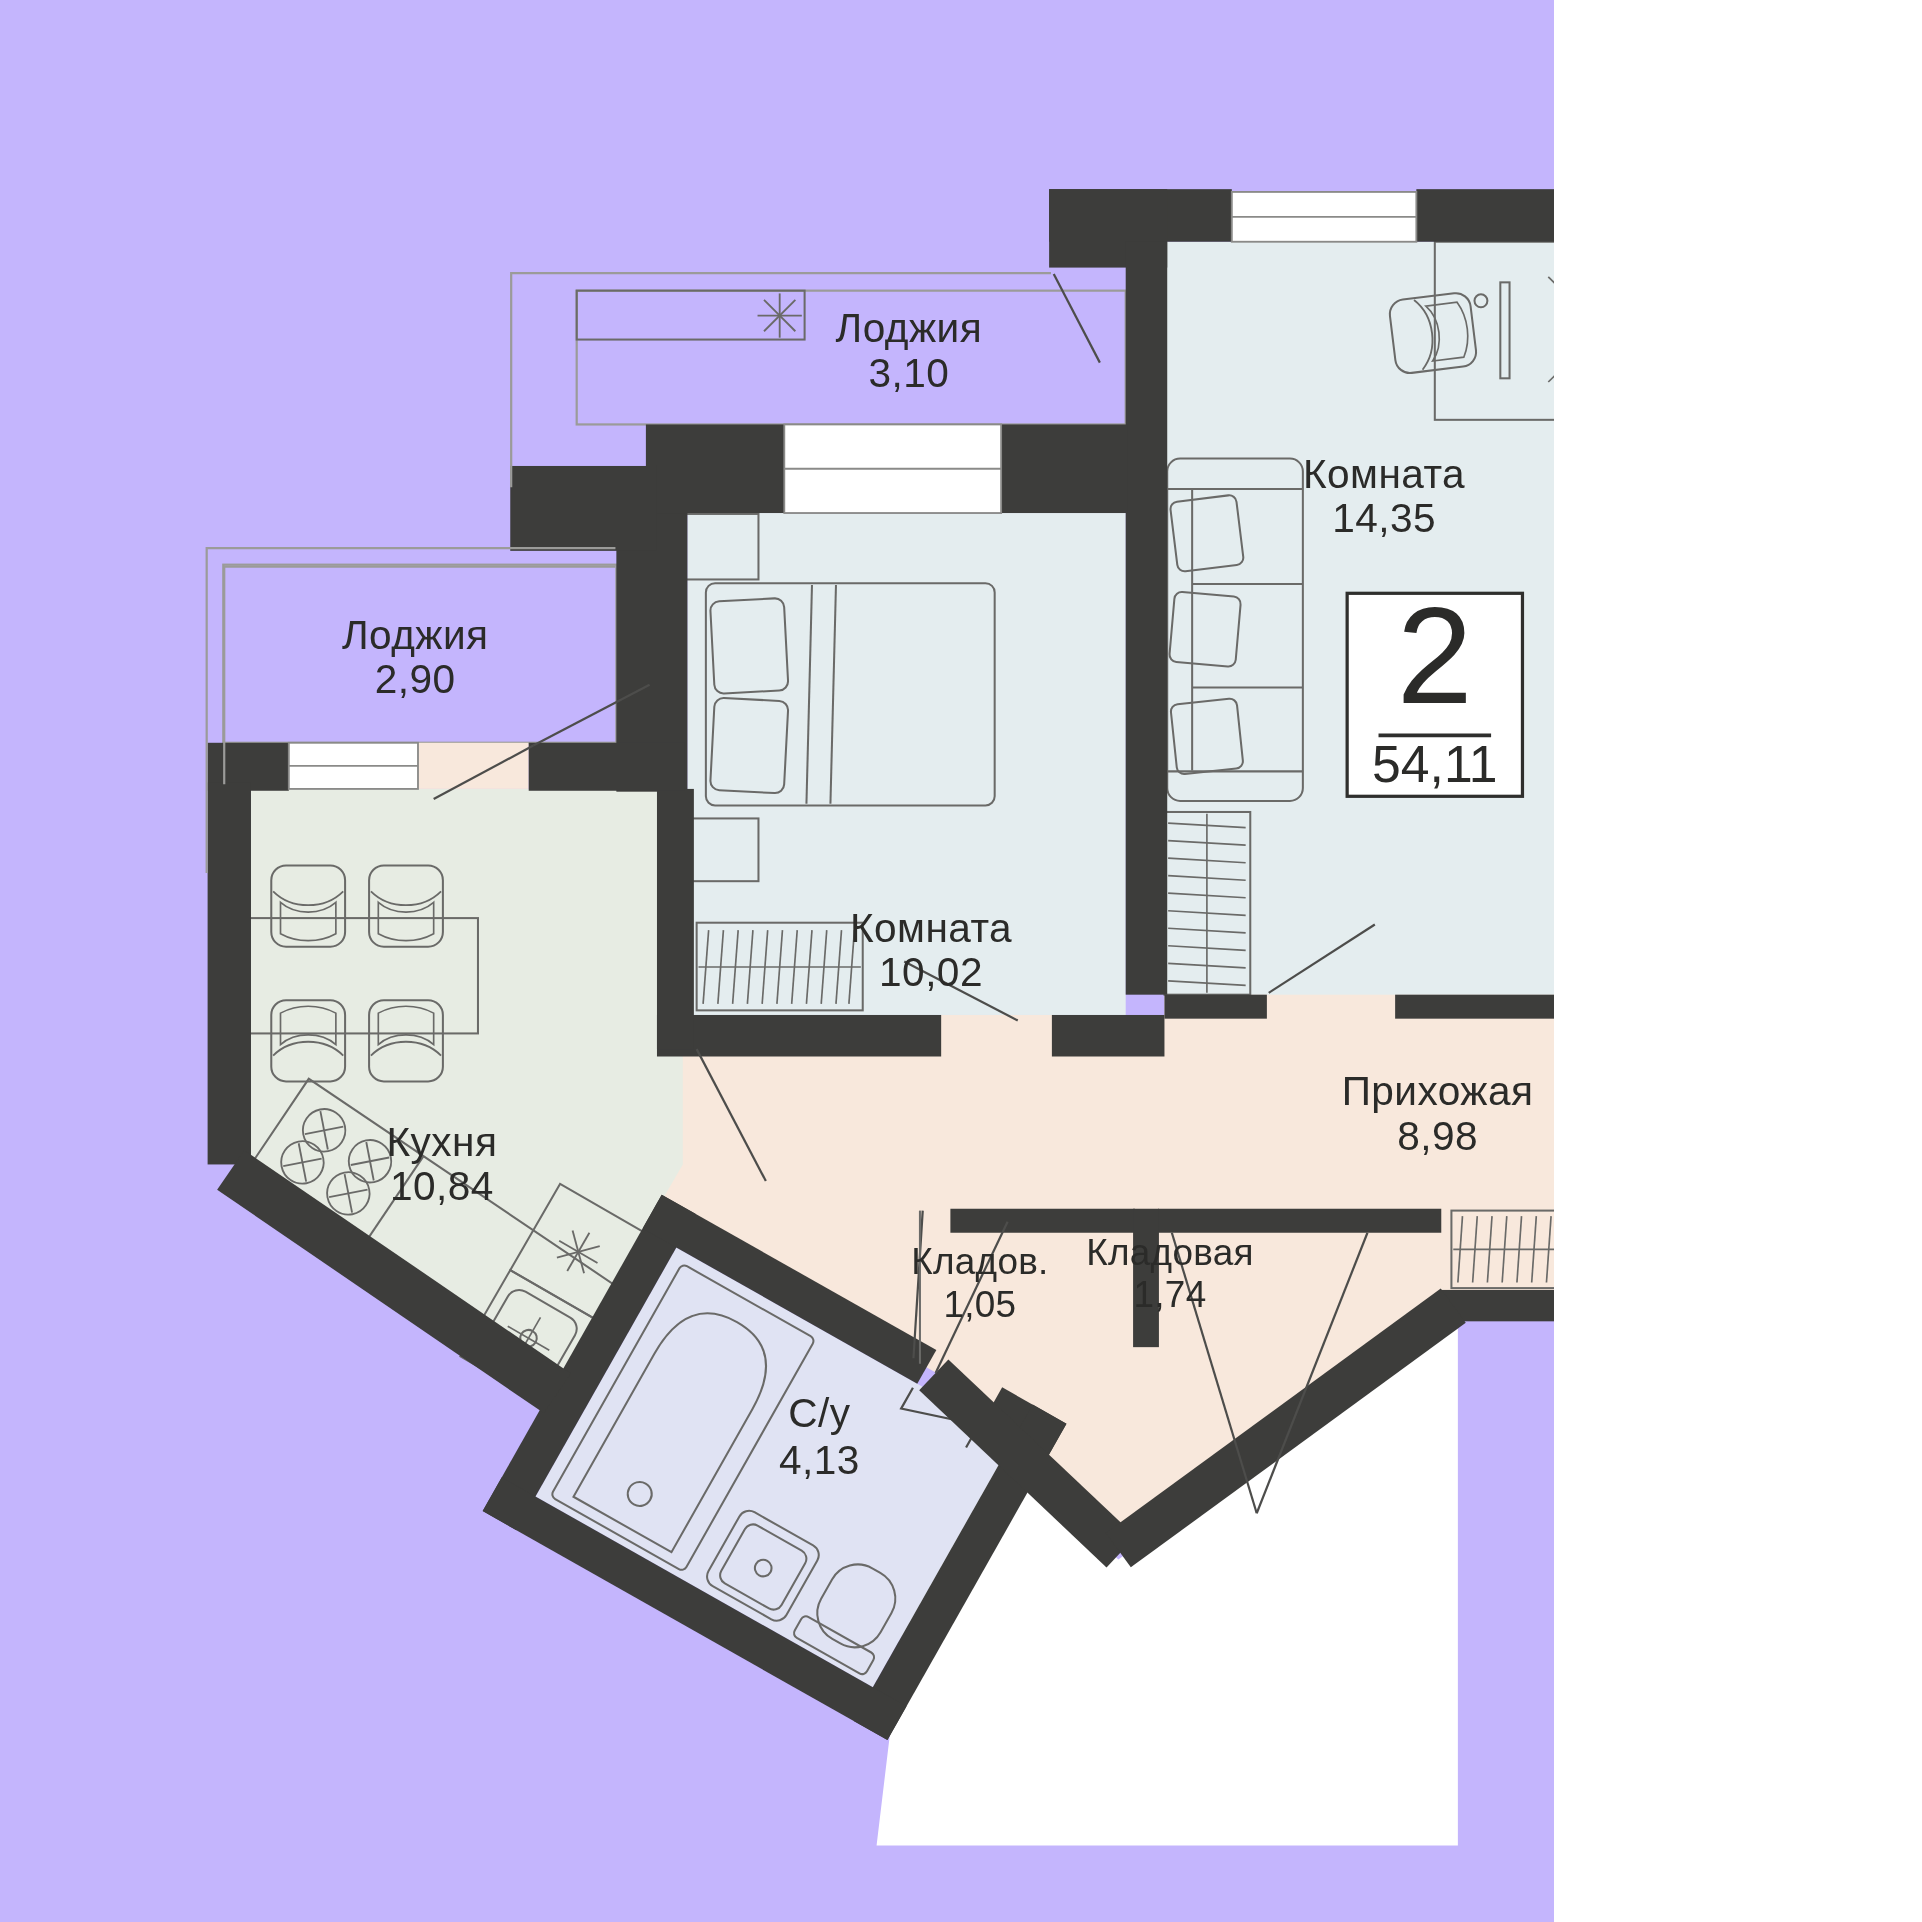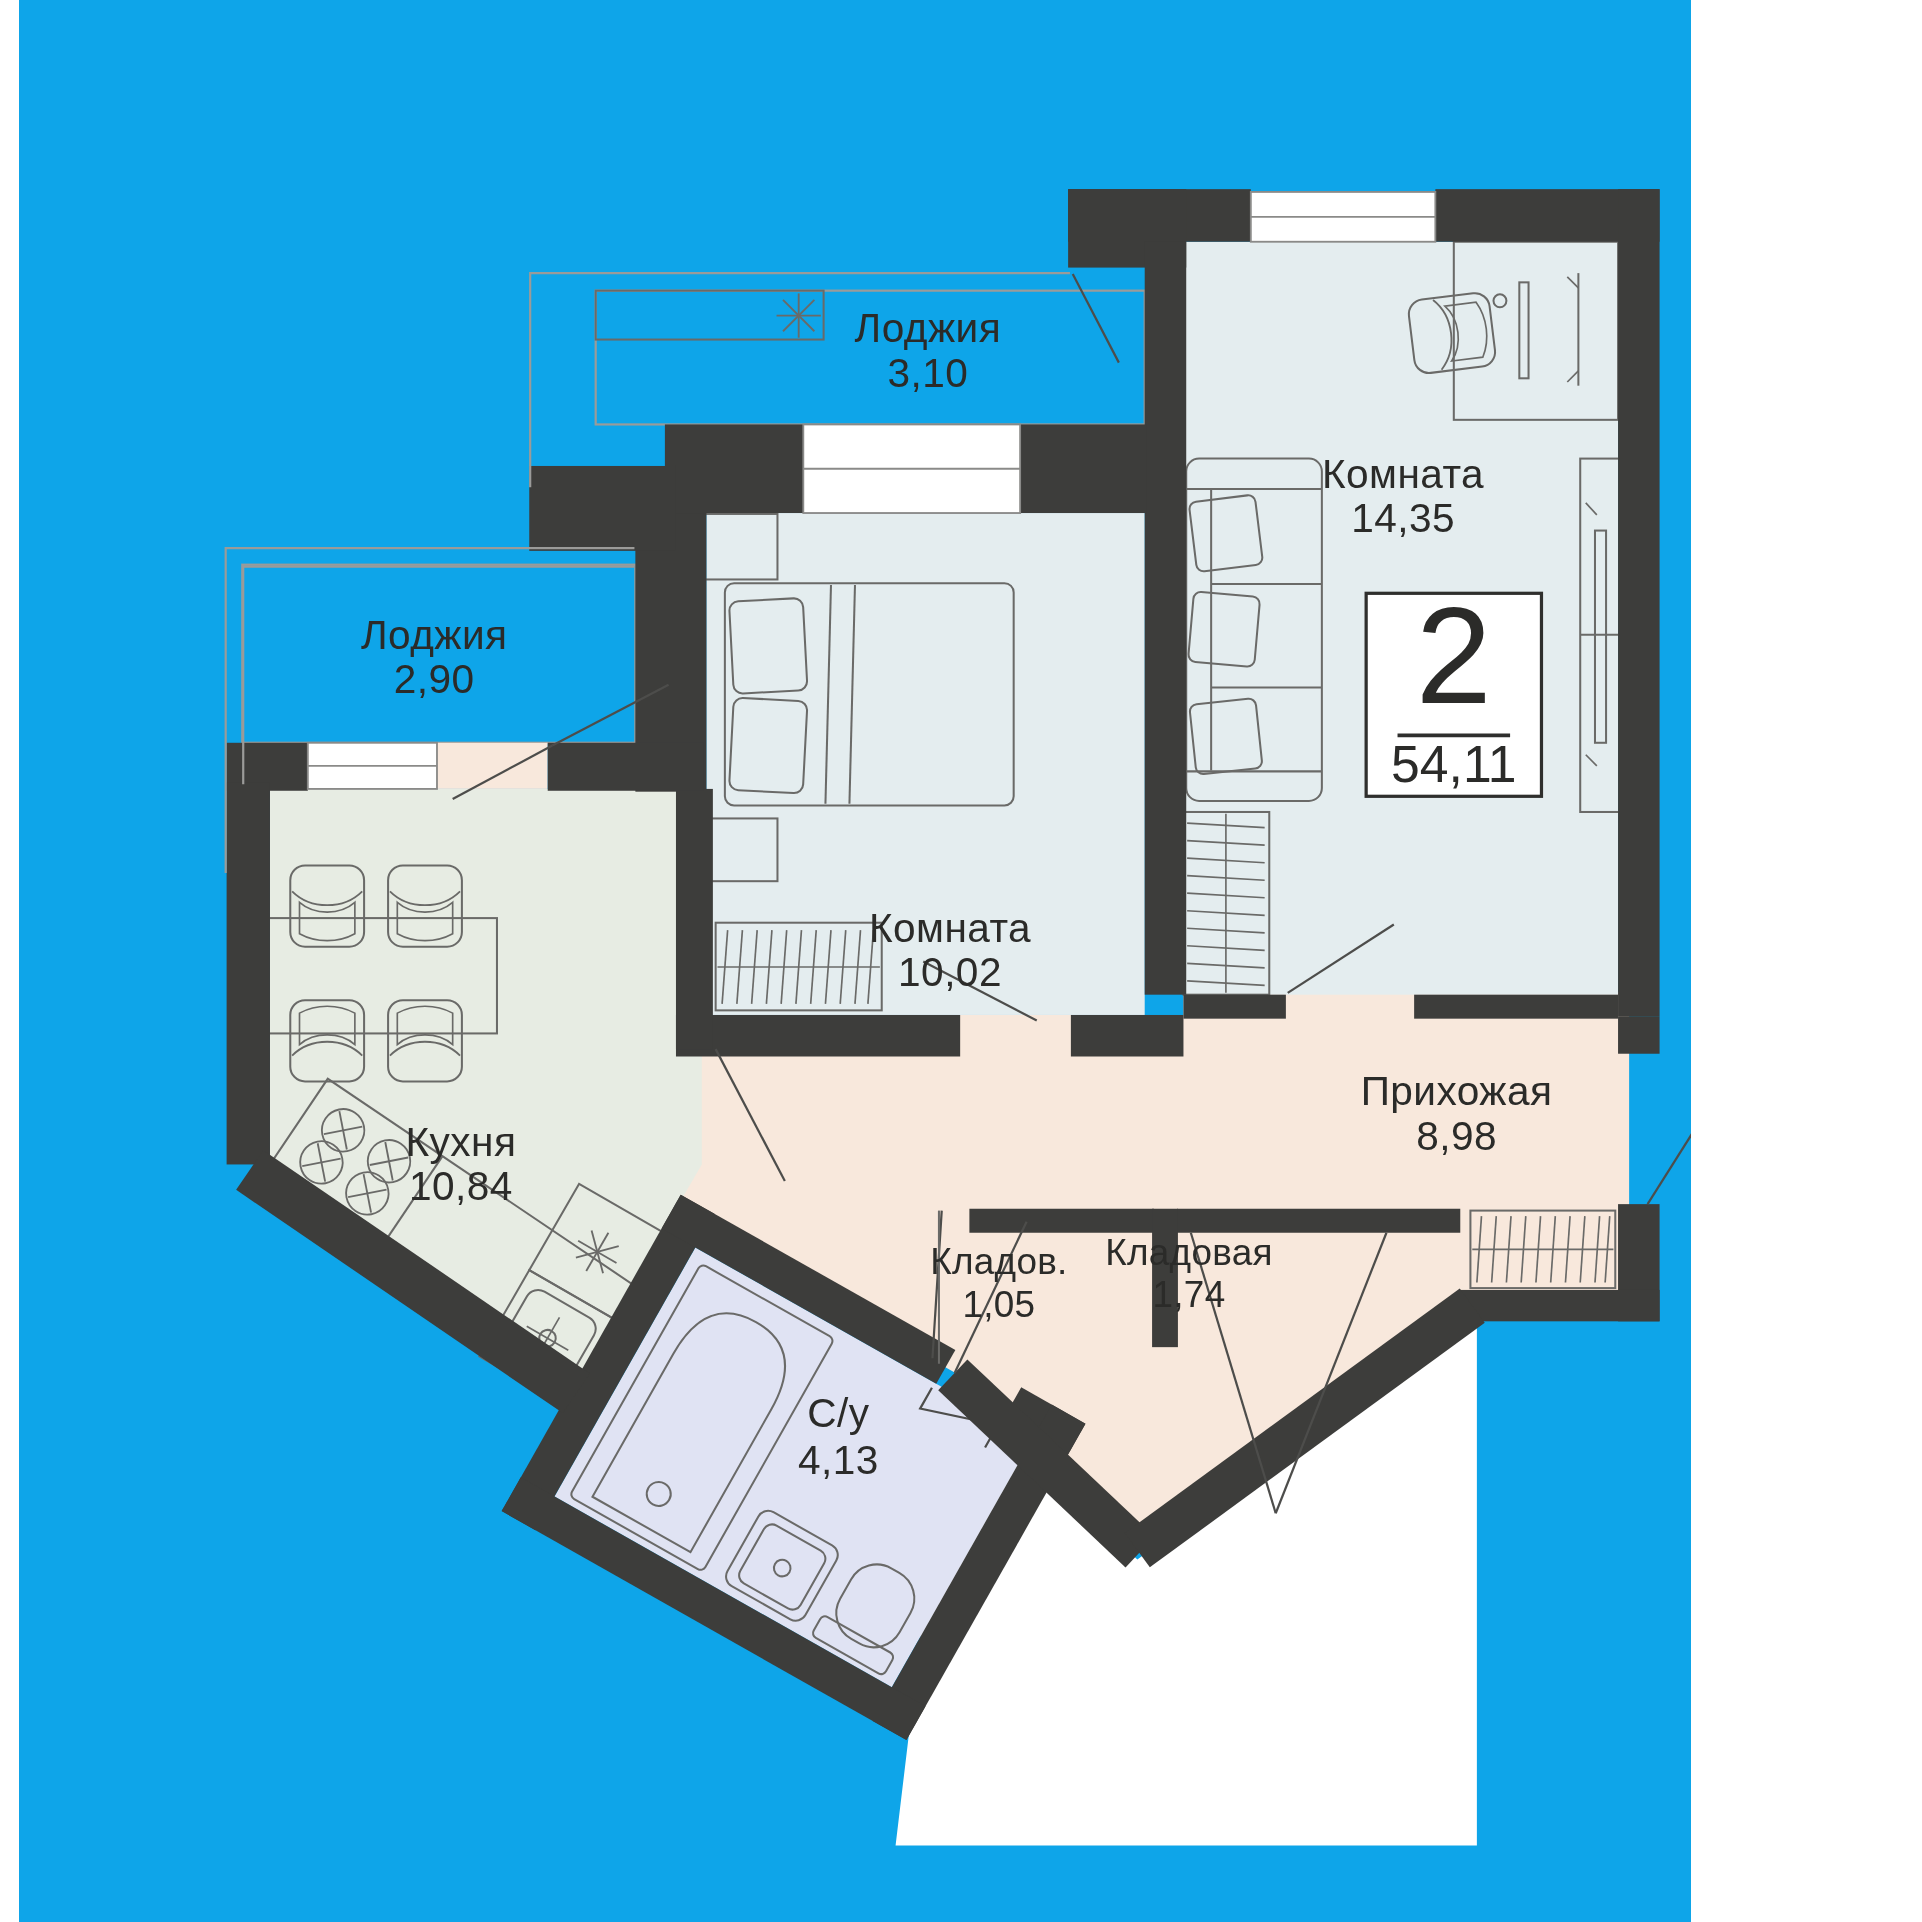--- a/index.html
+++ b/index.html
@@ -1,16 +1,16 @@
 <!DOCTYPE html>
 <html style="font-size:14.8px"><head>
 <meta charset="utf-8">
 <style>
   html,body{margin:0;padding:0;background:#ffffff;}
-  .stage{width:1672px;height:1922px;position:relative;background:#0ea5e9;overflow:hidden;margin-left:19px;}
+  .stage{width:1554px;height:1922px;position:relative;background:#c4b5fd;overflow:hidden;}
   svg{display:block;}
   .w{fill:#3d3d3b;}
   .wl{stroke:#3d3d3b;fill:none;}
   .ln{fill:none;stroke:#6a6a68;stroke-width:2.2px;}
   .sw{fill:none;stroke:#4d4d4b;stroke-width:2.4px;}
   .gz{fill:none;stroke:#9b9b99;stroke-width:2.4px;}
   .win{fill:#ffffff;stroke:#8a8a88;stroke-width:2px;}
   .winln{stroke:#8a8a88;stroke-width:2px;}
   .hatch{stroke:#6a6a68;stroke-width:1.8px;}
   text{font-family:"Liberation Sans",sans-serif;fill:#2b2b29;text-anchor:middle;}

